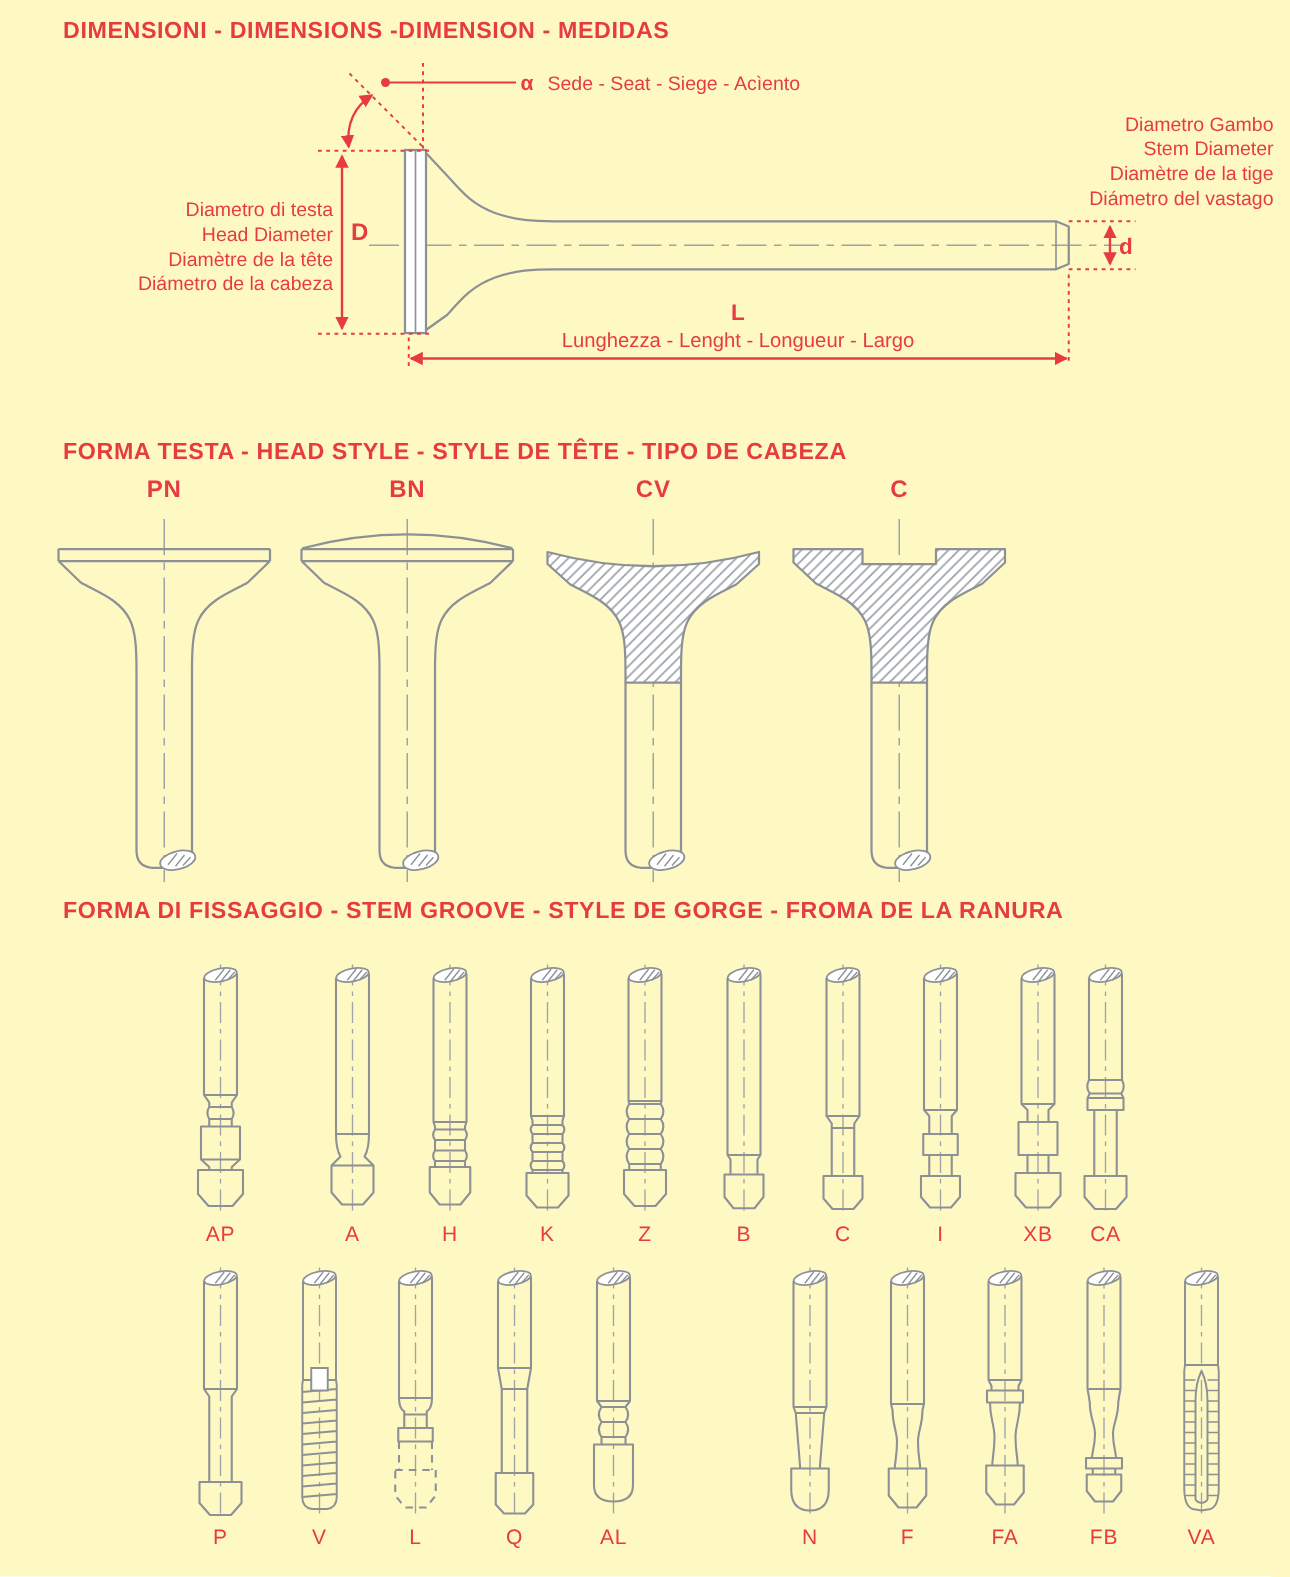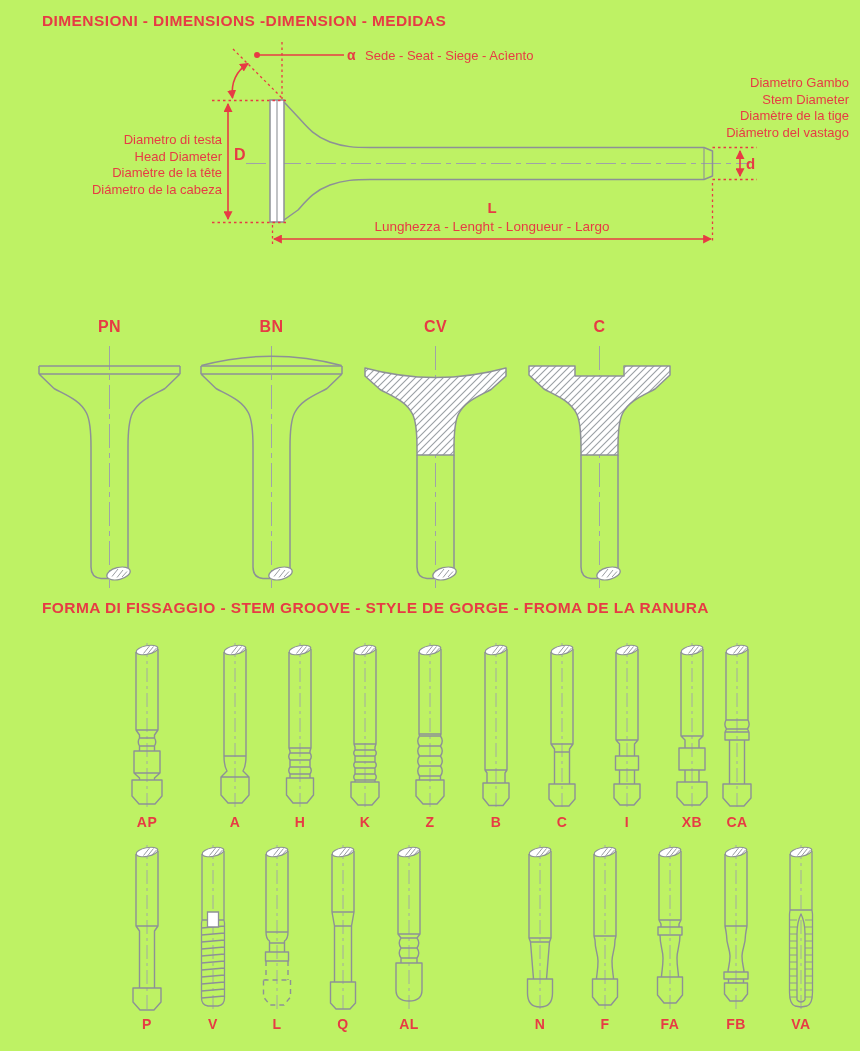--- a/index.html
+++ b/index.html
@@ -1,26 +1,26 @@
 <!DOCTYPE html>
 <html><head>
 <meta charset="utf-8">
 <style>
   html,body{margin:0;padding:0;background:#fff;}
-  .page{position:relative;width:860px;height:1051px;background:#bef264;
+  .page{position:relative;width:860px;height:1051px;background:#fef9c3;
         font-family:"Liberation Sans",sans-serif;overflow:hidden;}
   .sec-title{position:absolute;left:42px;color:#e73b44;font-weight:700;
              font-size:15.5px;letter-spacing:.4px;white-space:nowrap;}
   .head-item{position:absolute;width:165px;top:318px;}
   .head-label{color:#e73b44;font-weight:700;font-size:16px;text-align:center;
               letter-spacing:.5px;height:18px;}
   .head-item svg{display:block;margin-top:6px;}
   .groove-item{position:absolute;width:66px;}
   .groove-item svg{display:block;}
-  .g-label{color:#e73b44;font-weight:700;font-size:14px;text-align:center;
+  .g-label{color:#e73b44;font-weight:400;font-size:14px;text-align:center;
            letter-spacing:.5px;margin-top:2px;}
   svg text{font-family:"Liberation Sans",sans-serif;}
 </style>
 </head>
 <body>
 
 <div class="page">
 
   <svg width="0" height="0" style="position:absolute">
     <defs>
@@ -81,20 +81,21 @@
       <text x="849" y="73.5">Stem Diameter</text>
       <text x="849" y="90">Diamètre de la tige</text>
       <text x="849" y="106.5">Diámetro del vastago</text>
     </g>
 
     <line x1="274" y1="209" x2="711" y2="209" stroke="#e73b44" stroke-width="1.6" marker-start="url(#arw)" marker-end="url(#arw)"></line>
     <text x="492" y="183" font-size="15" font-weight="bold" fill="#e73b44" text-anchor="middle">L</text>
     <text x="492" y="201" font-size="13.5" fill="#e73b44" text-anchor="middle">Lunghezza - Lenght - Longueur - Largo</text>
   </svg>
 
+  <div class="sec-title" style="top:293px">FORMA TESTA - HEAD STYLE - STYLE DE TÊTE - TIPO DE CABEZA</div>
 
   <div class="head-item" style="left:27px">
     <div class="head-label">PN</div>
     <svg width="165" height="252" viewBox="0 0 165 252">
       <line x1="82.5" y1="4" x2="82.5" y2="246" stroke="#9fa3a7" stroke-width="1" stroke-dasharray="24 5 5 5"></line>
       <path d="M12,24 H153 M12,32 H153 M12,24 V32 M153,24 V32 M12,32 L27,46.5 M153,32 L138,46.5 M27,46.5 C39,53 53,58 59.5,71 C63.5,79 64,91 64,105 V225 Q64,235.5 74,236.5 L84,236.5 M138,46.5 C126,53 112,58 105.5,71 C101.5,79 101,91 101,105 V227" fill="none" stroke="#8d9196" stroke-width="1.5" stroke-linejoin="round"></path>
       <ellipse cx="91.5" cy="231.5" rx="12" ry="6" transform="rotate(-14 91.5 231.5)" fill="#fff" stroke="#8d9196" stroke-width="1.2"></ellipse>
       <path d="M85,234.5 L91,227 M90,235.5 L96,228 M95,235 L100,229.5" stroke="#8d9196" stroke-width="0.9" fill="none"></path>
     </svg>
   </div>

